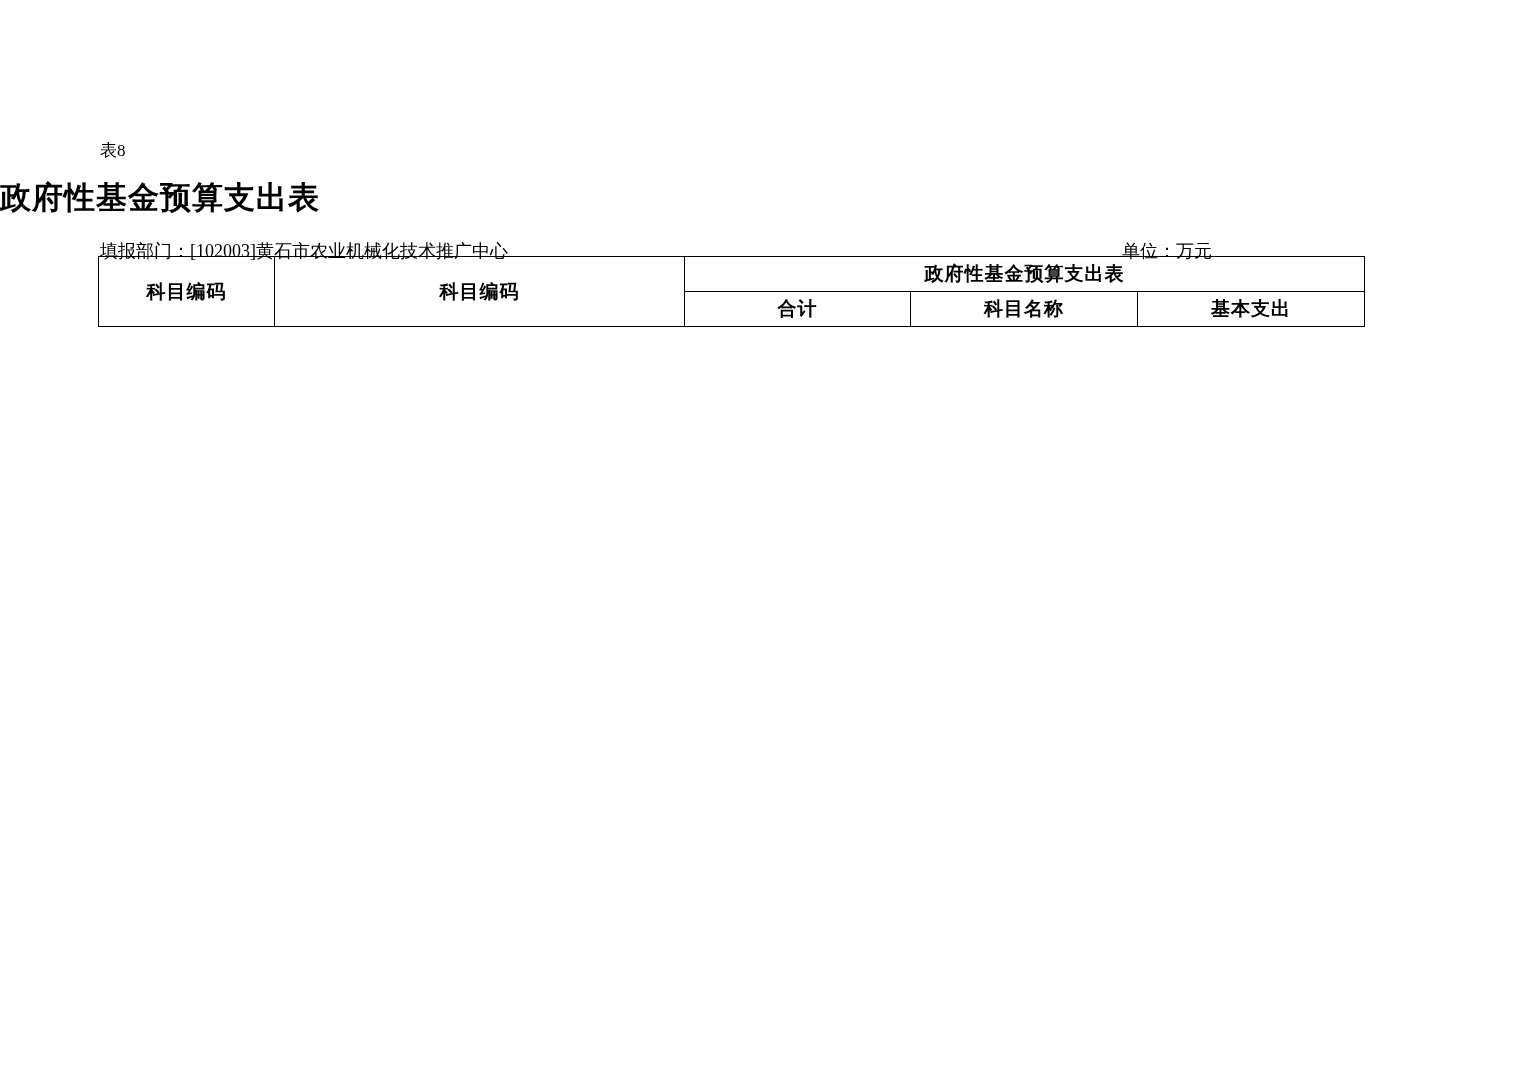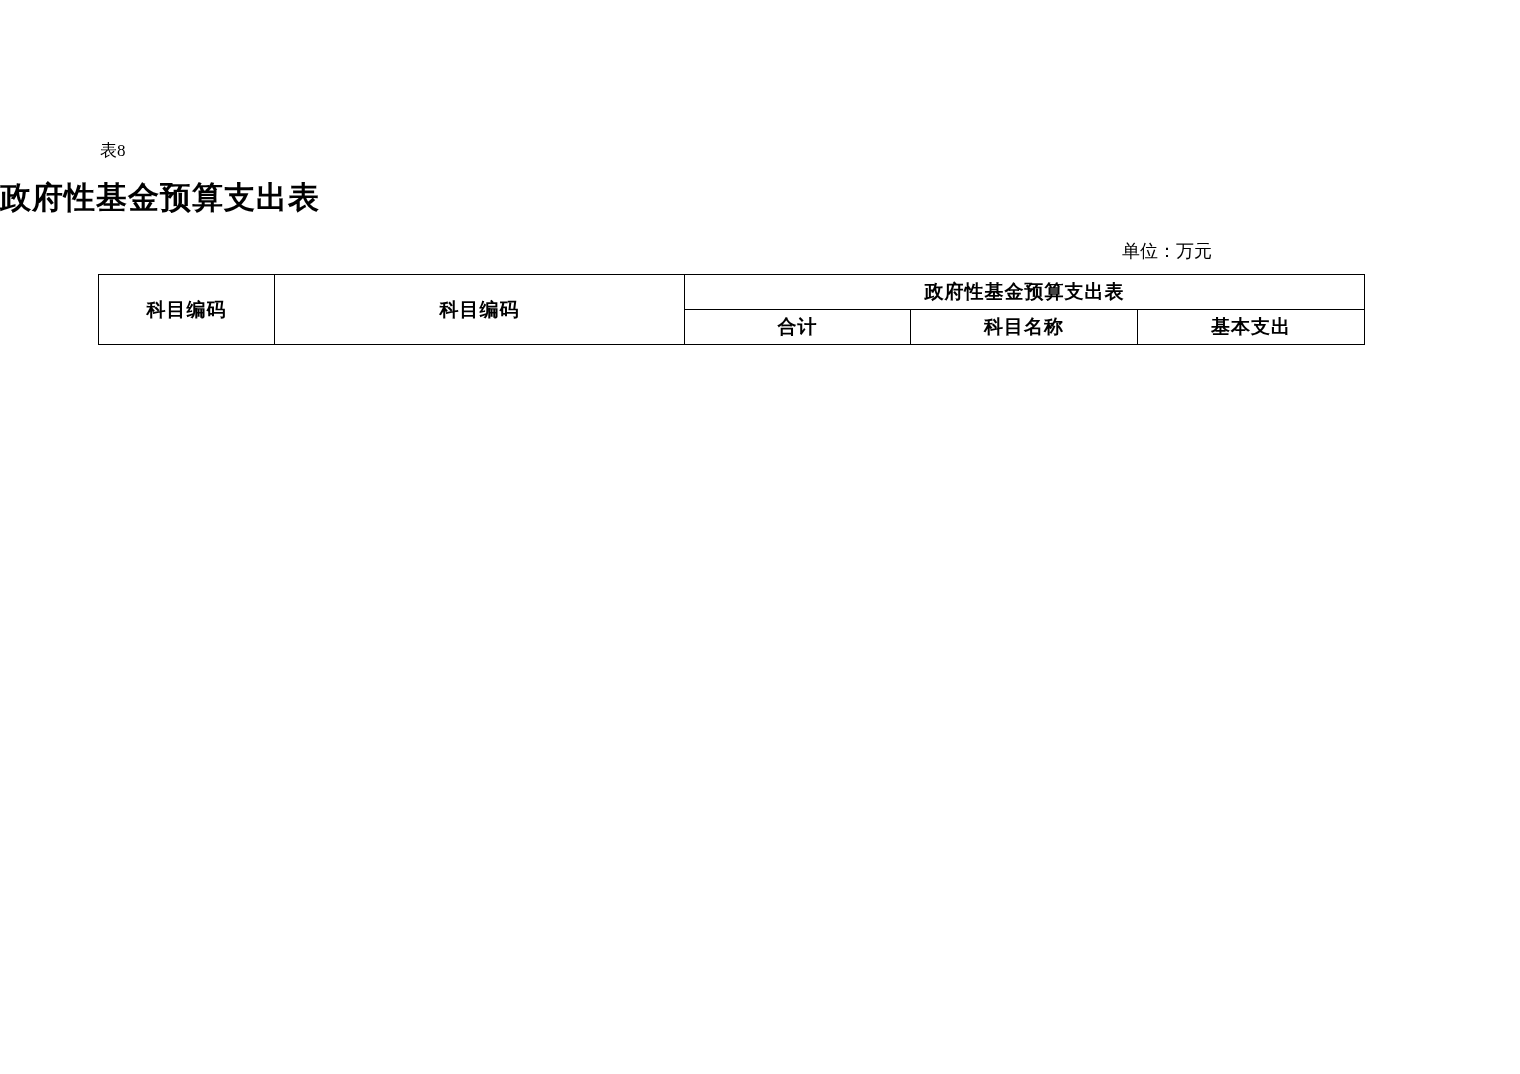--- a/index.html
+++ b/index.html
@@ -57,21 +57,21 @@
     position: absolute;
     right: 0;
     top: 0;
     font-size: 18px;
     white-space: nowrap;
     text-align: center;
   }
   table.budget {
     position: absolute;
     left: 98px;
-    top: 265px;
+    top: 247px;
     width: 1266px;
     border-collapse: collapse;
     table-layout: fixed;
     border-radius: 14px;
   }
   table.budget td {
     border: 1.5px solid #000000;
     text-align: center;
     vertical-align: middle;
     font-size: 19px;
@@ -96,20 +96,21 @@
 </head>
 <body>
 
 <div class="page">
 
   <div class="form-no">表8</div>
 
   <div class="doc-title">政府性基金预算支出表</div>
 
   <div class="meta-row">
+    <div class="dept">填报部门：[102003]黄石市农业机械化技术推广中心</div>
     <div class="unit">单位：万元</div>
   </div>
 
   <table class="budget">
     <colgroup>
       <col style="width:176px">
       <col style="width:410px">
       <col style="width:226px">
       <col style="width:227px">
       <col style="width:227px">

